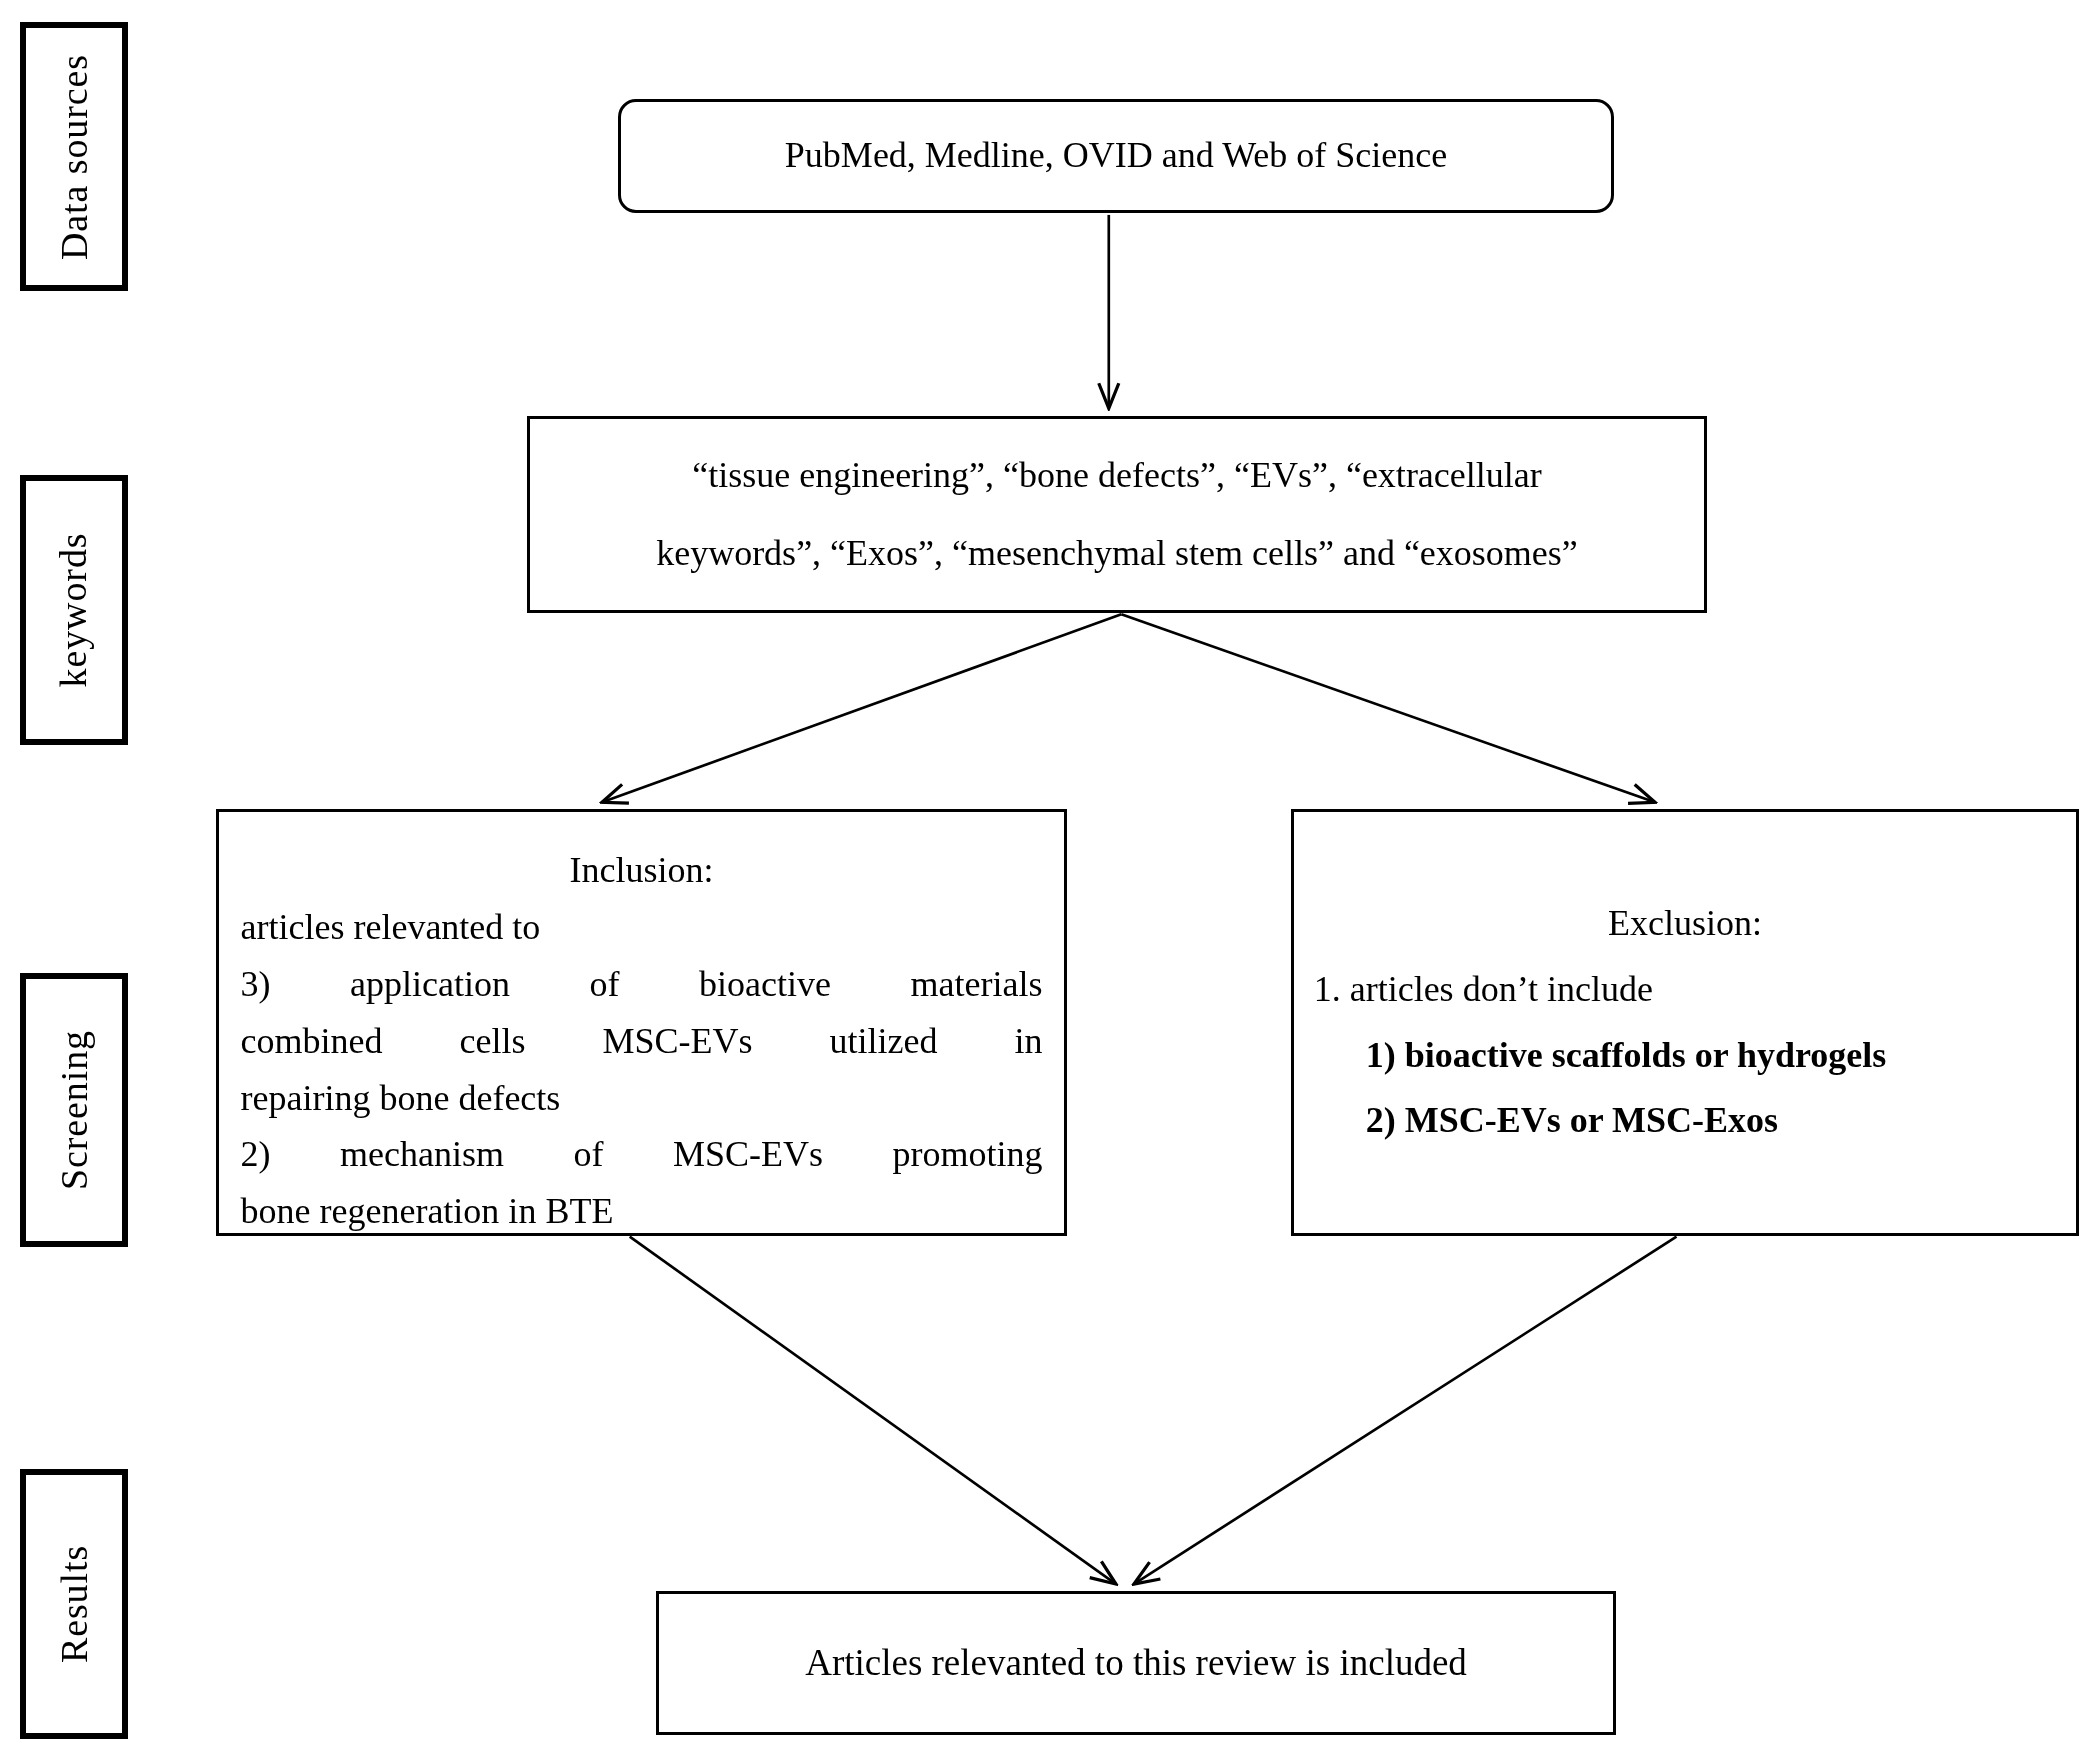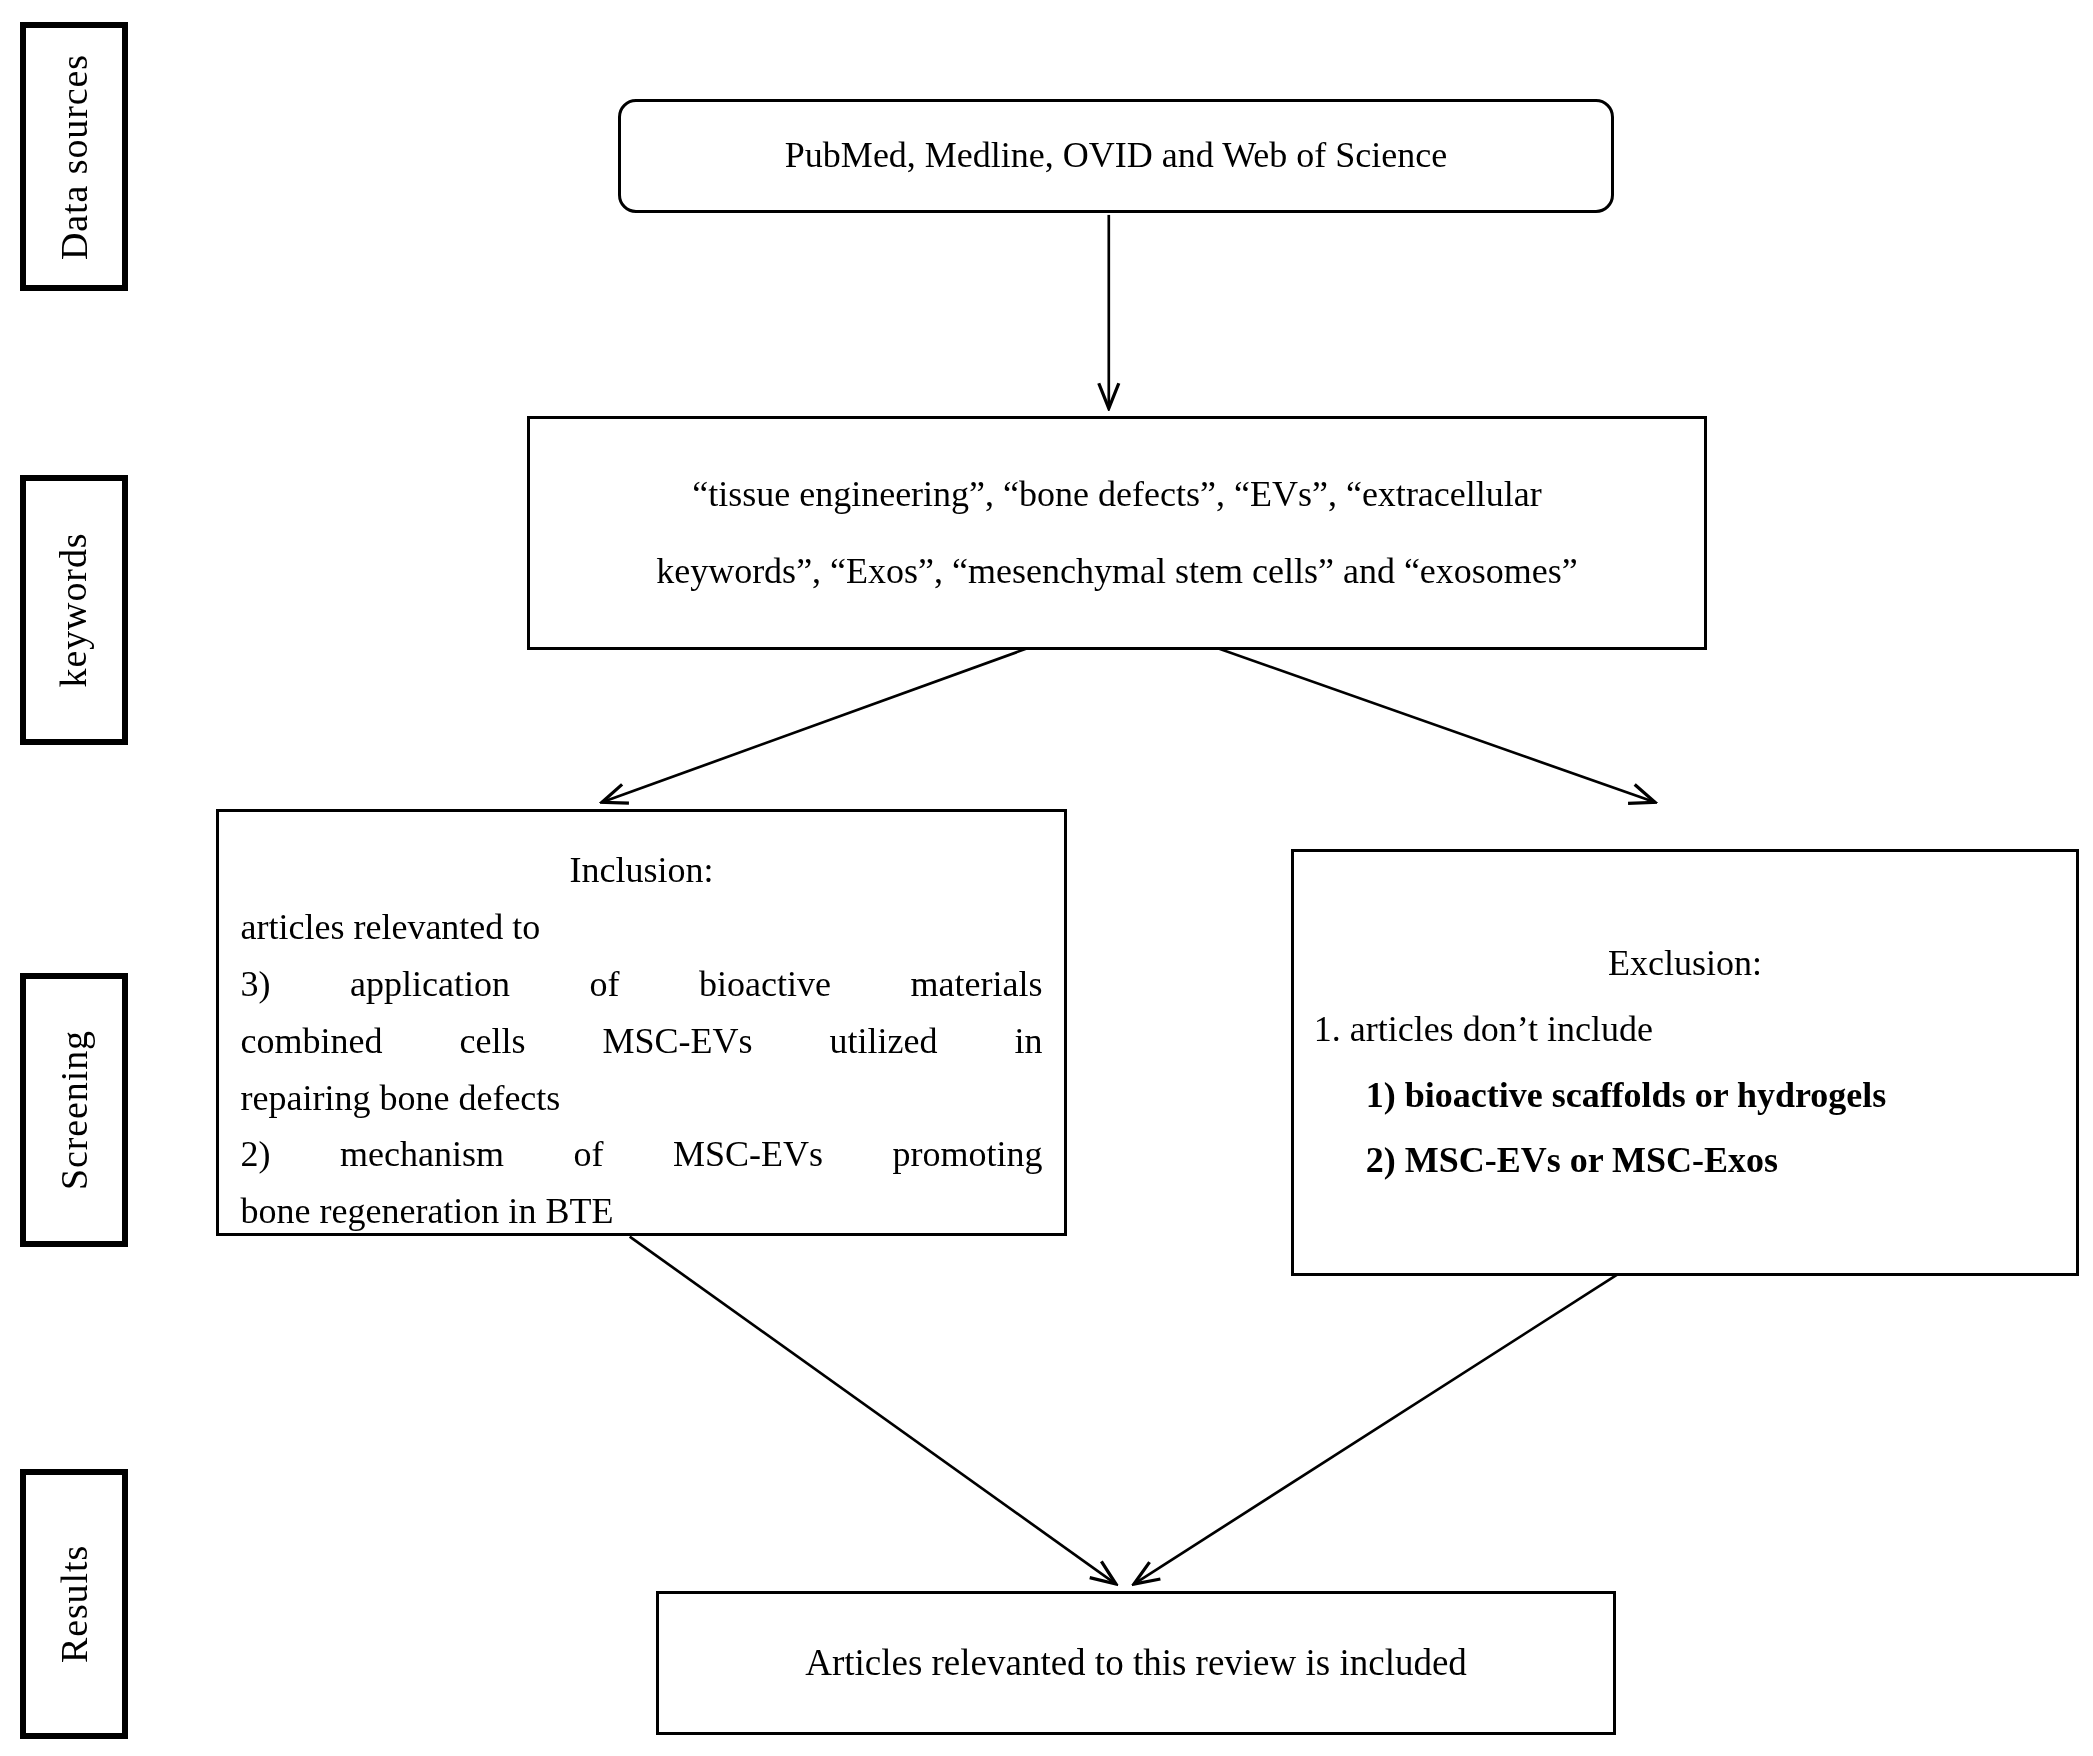--- a/index.html
+++ b/index.html
@@ -57,37 +57,36 @@
     font-size: 36px;
     line-height: 1.55;
   }
   #node-sources {
     left: 618px; top: 99px; width: 996px; height: 114px;
     display: flex; align-items: center; justify-content: center;
     text-align: center;
     border-radius: 18px;
   }
   #node-keywords {
-    left: 527px; top: 416px; width: 1180px; height: 234px;
+    left: 527px; top: 416px; width: 1180px; height: 197px;
     display: flex; flex-direction: column;
     align-items: center; justify-content: center;
     text-align: center;
     line-height: 2.15;
   }
   #node-inclusion {
     left: 216px; top: 809px; width: 851px; height: 427px;
     padding: 30px 21.5px 0 21.5px;
     line-height: 1.58;
   }
   #node-exclusion {
     left: 1291px; top: 809px; width: 788px; height: 427px;
     padding: 0 19.7px;
     display: flex; flex-direction: column; justify-content: center;
     line-height: 1.82;
-    margin-top: 40px;
   }
   #node-result {
     left: 656px; top: 1591px; width: 960px; height: 144px;
     display: flex; align-items: center; justify-content: center;
     font-size: 37px;
   }
   .title-line { text-align: center; }
   .jline {
     text-align: justify;
     text-align-last: justify;

